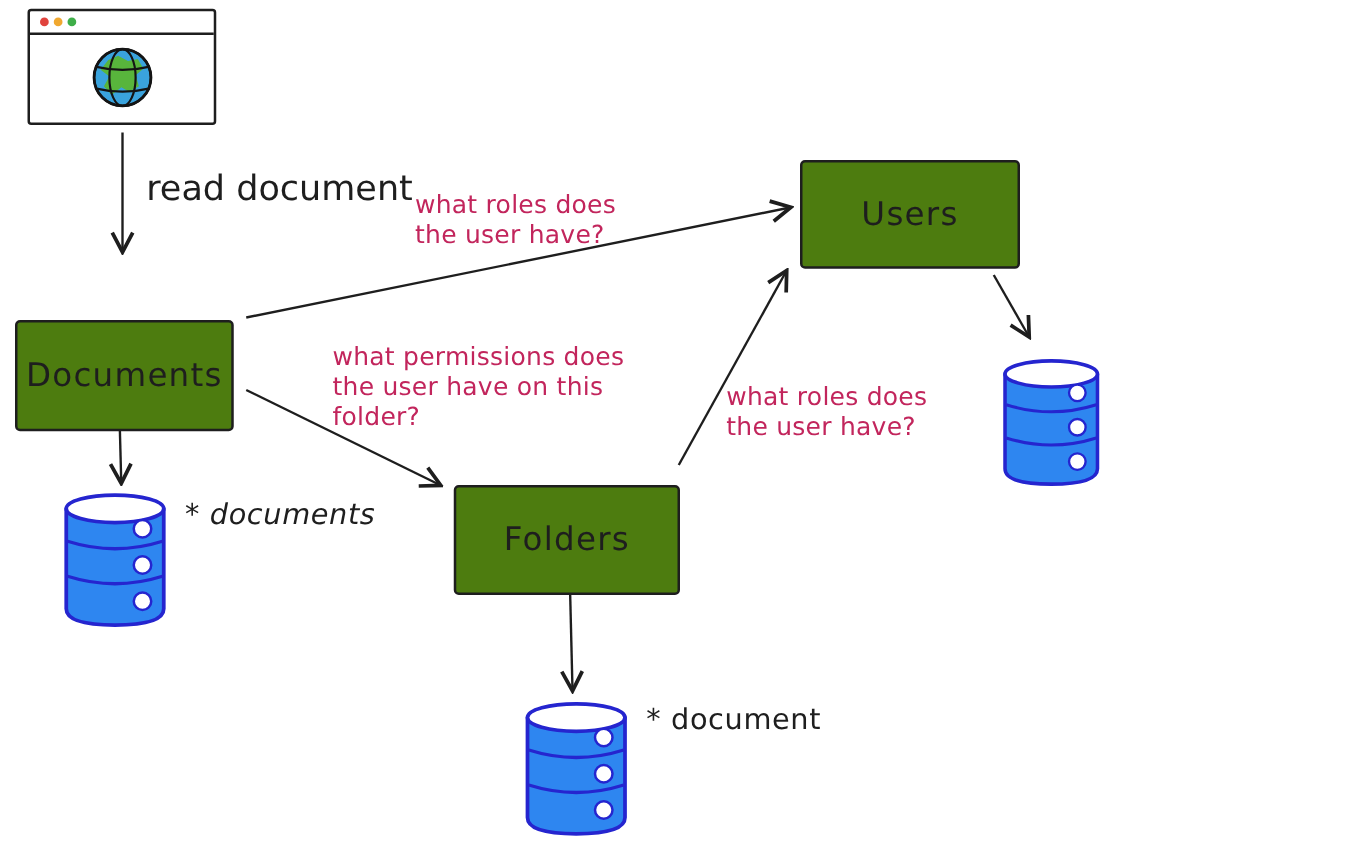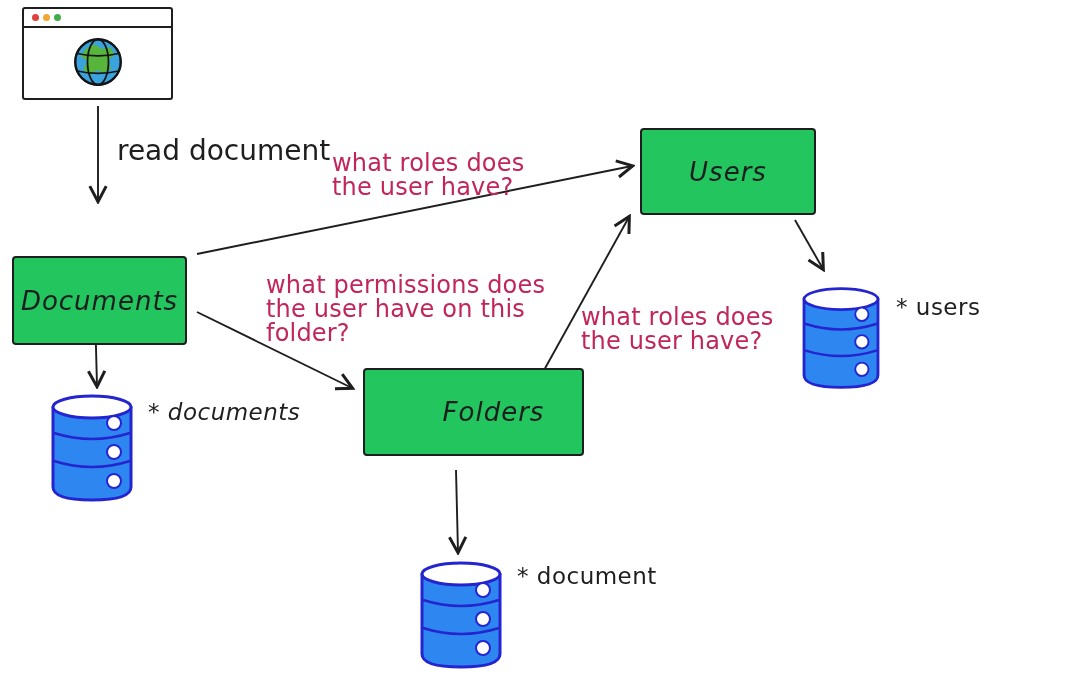--- a/index.html
+++ b/index.html
@@ -16,31 +16,31 @@
   html,body{margin:0;padding:0;background:#fff;}
   .canvas{
     position:relative;width:1080px;height:676px;background:#fff;overflow:hidden;
     font-family:"DejaVu Sans",sans-serif;color:var(--ink);
   }
   .edges{position:absolute;left:0;top:0;width:1080px;height:676px;}
   .edge{stroke:var(--ink);stroke-width:1.9;fill:none;}
   .ink-stroke{stroke:var(--ink);fill:none;stroke-width:2;}
 
   .node-box{
-    position:absolute;border:2.5px solid var(--ink);border-radius:4px;background:#22c55e;
+    position:absolute;border:2.5px solid var(--ink);border-radius:4px;background:#4d7c0f;
     display:flex;align-items:center;justify-content:center;
-    font-size:26px;letter-spacing:1px;font-style:italic;
+    font-size:26px;letter-spacing:1px;
   }
   .box-documents{left:12px;top:220px;width:171px;height:85px;margin-top:36px;}
   .box-users{left:640px;top:128px;width:172px;height:83px;}
-  .box-folders{left:363px;top:368px;width:177px;height:84px;padding-left:40px;}
+  .box-folders{left:363px;top:388px;width:177px;height:84px;}
 
   .edge-label{position:absolute;white-space:pre-line;line-height:24px;}
   .edge-label.ink{color:var(--ink);font-size:28px;}
-  .edge-label.red{color:var(--annotation);font-size:24px;letter-spacing:0.2px;}
+  .edge-label.red{color:var(--annotation);font-size:20px;letter-spacing:0.2px;}
   .lbl-read-document{left:117px;top:139px;}
   .lbl-doc-users{left:332px;top:151px;}
   .lbl-doc-folders{left:266px;top:273px;}
   .lbl-folders-users{left:581px;top:305px;}
 
   .browser{
     position:absolute;left:22px;top:7px;width:151px;height:93px;
     border:2.5px solid var(--ink);border-radius:3px;background:#fff;box-sizing:border-box;
   }
   .browser-bar{
@@ -153,19 +153,18 @@
     <use href="#db-cylinder"></use>
   </svg>
   <svg class="db-svg db-folders" viewBox="0 0 92 116">
     <use href="#db-cylinder"></use>
   </svg>
 
   <div class="db-items items-documents">
     <div class="db-item">* documents</div>
   </div>
   <div class="db-items items-users">
-    <div class="db-item">* users</div>
   </div>
   <div class="db-items items-folders">
     <div class="db-item">* document</div>
   </div>
 
 </div>
 
 </body></html>

